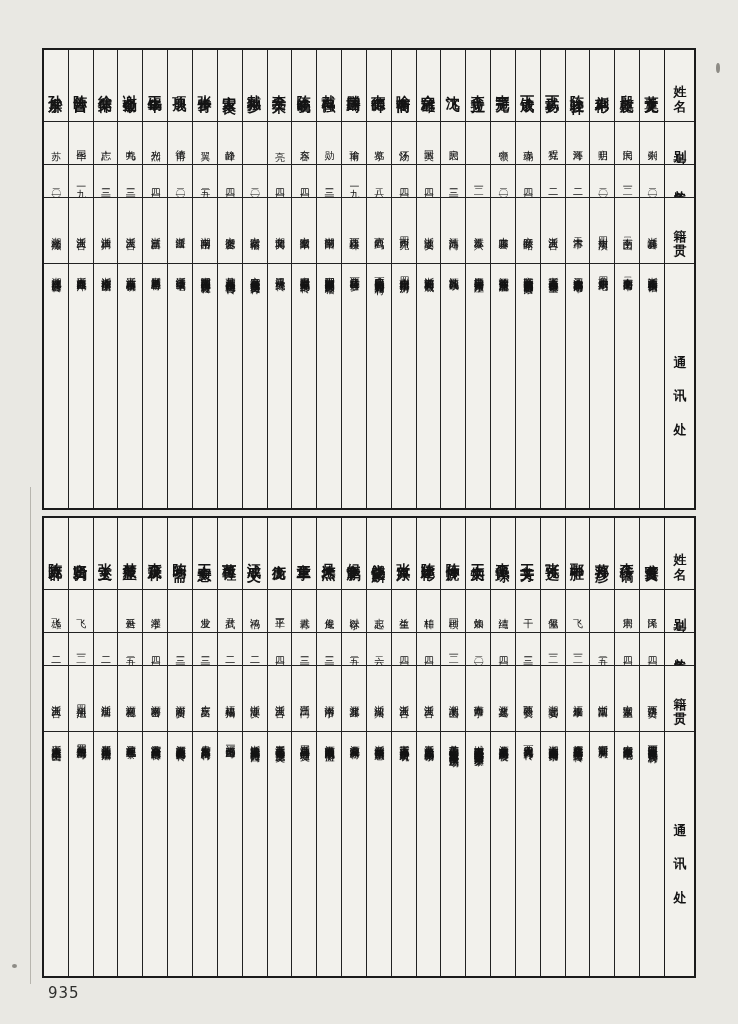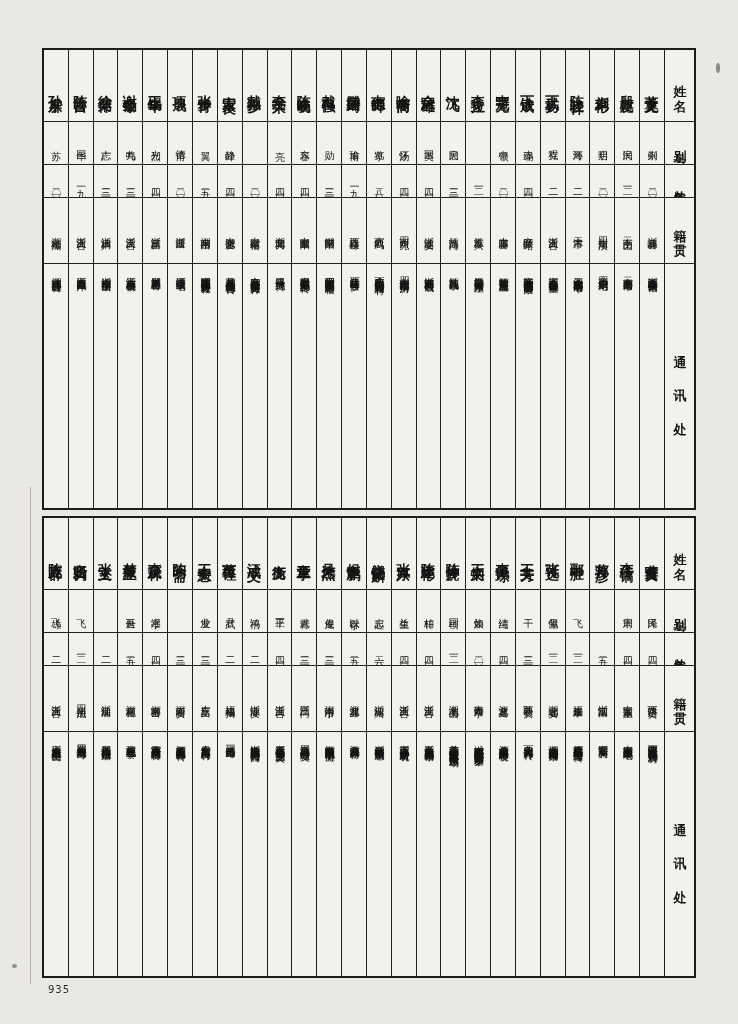--- a/index.html
+++ b/index.html
@@ -61,21 +61,21 @@
   .addr .vtext{font-size:10px;line-height:12.5px;letter-spacing:0.5px;}
   .hdr-cell .vtext{font-size:13px;font-weight:bold;}
   .hdr-name .vtext,.hdr-native .vtext{letter-spacing:14px;margin-top:7px;}
   .hdr-alias .vtext{letter-spacing:4px;margin-top:2px;}
   .hdr-age .vtext{letter-spacing:0;font-size:12px;}
   .hdr-addr .vtext{letter-spacing:34px;margin-top:17px;}
   .hdr-cell.r-addr{align-items:center;padding-top:0;}
   .page-number{
     position:absolute;
     left:48px;top:984px;
-    font-size:10px;
+    font-size:15px;
     letter-spacing:1px;
     color:#2e2e2c;
   }
   .binding-line{
     position:absolute;
     left:30px;top:487px;
     width:1px;height:497px;
     background:#b7b5ae;
   }
   .speck{position:absolute;background:#8d8b85;border-radius:50%;}

